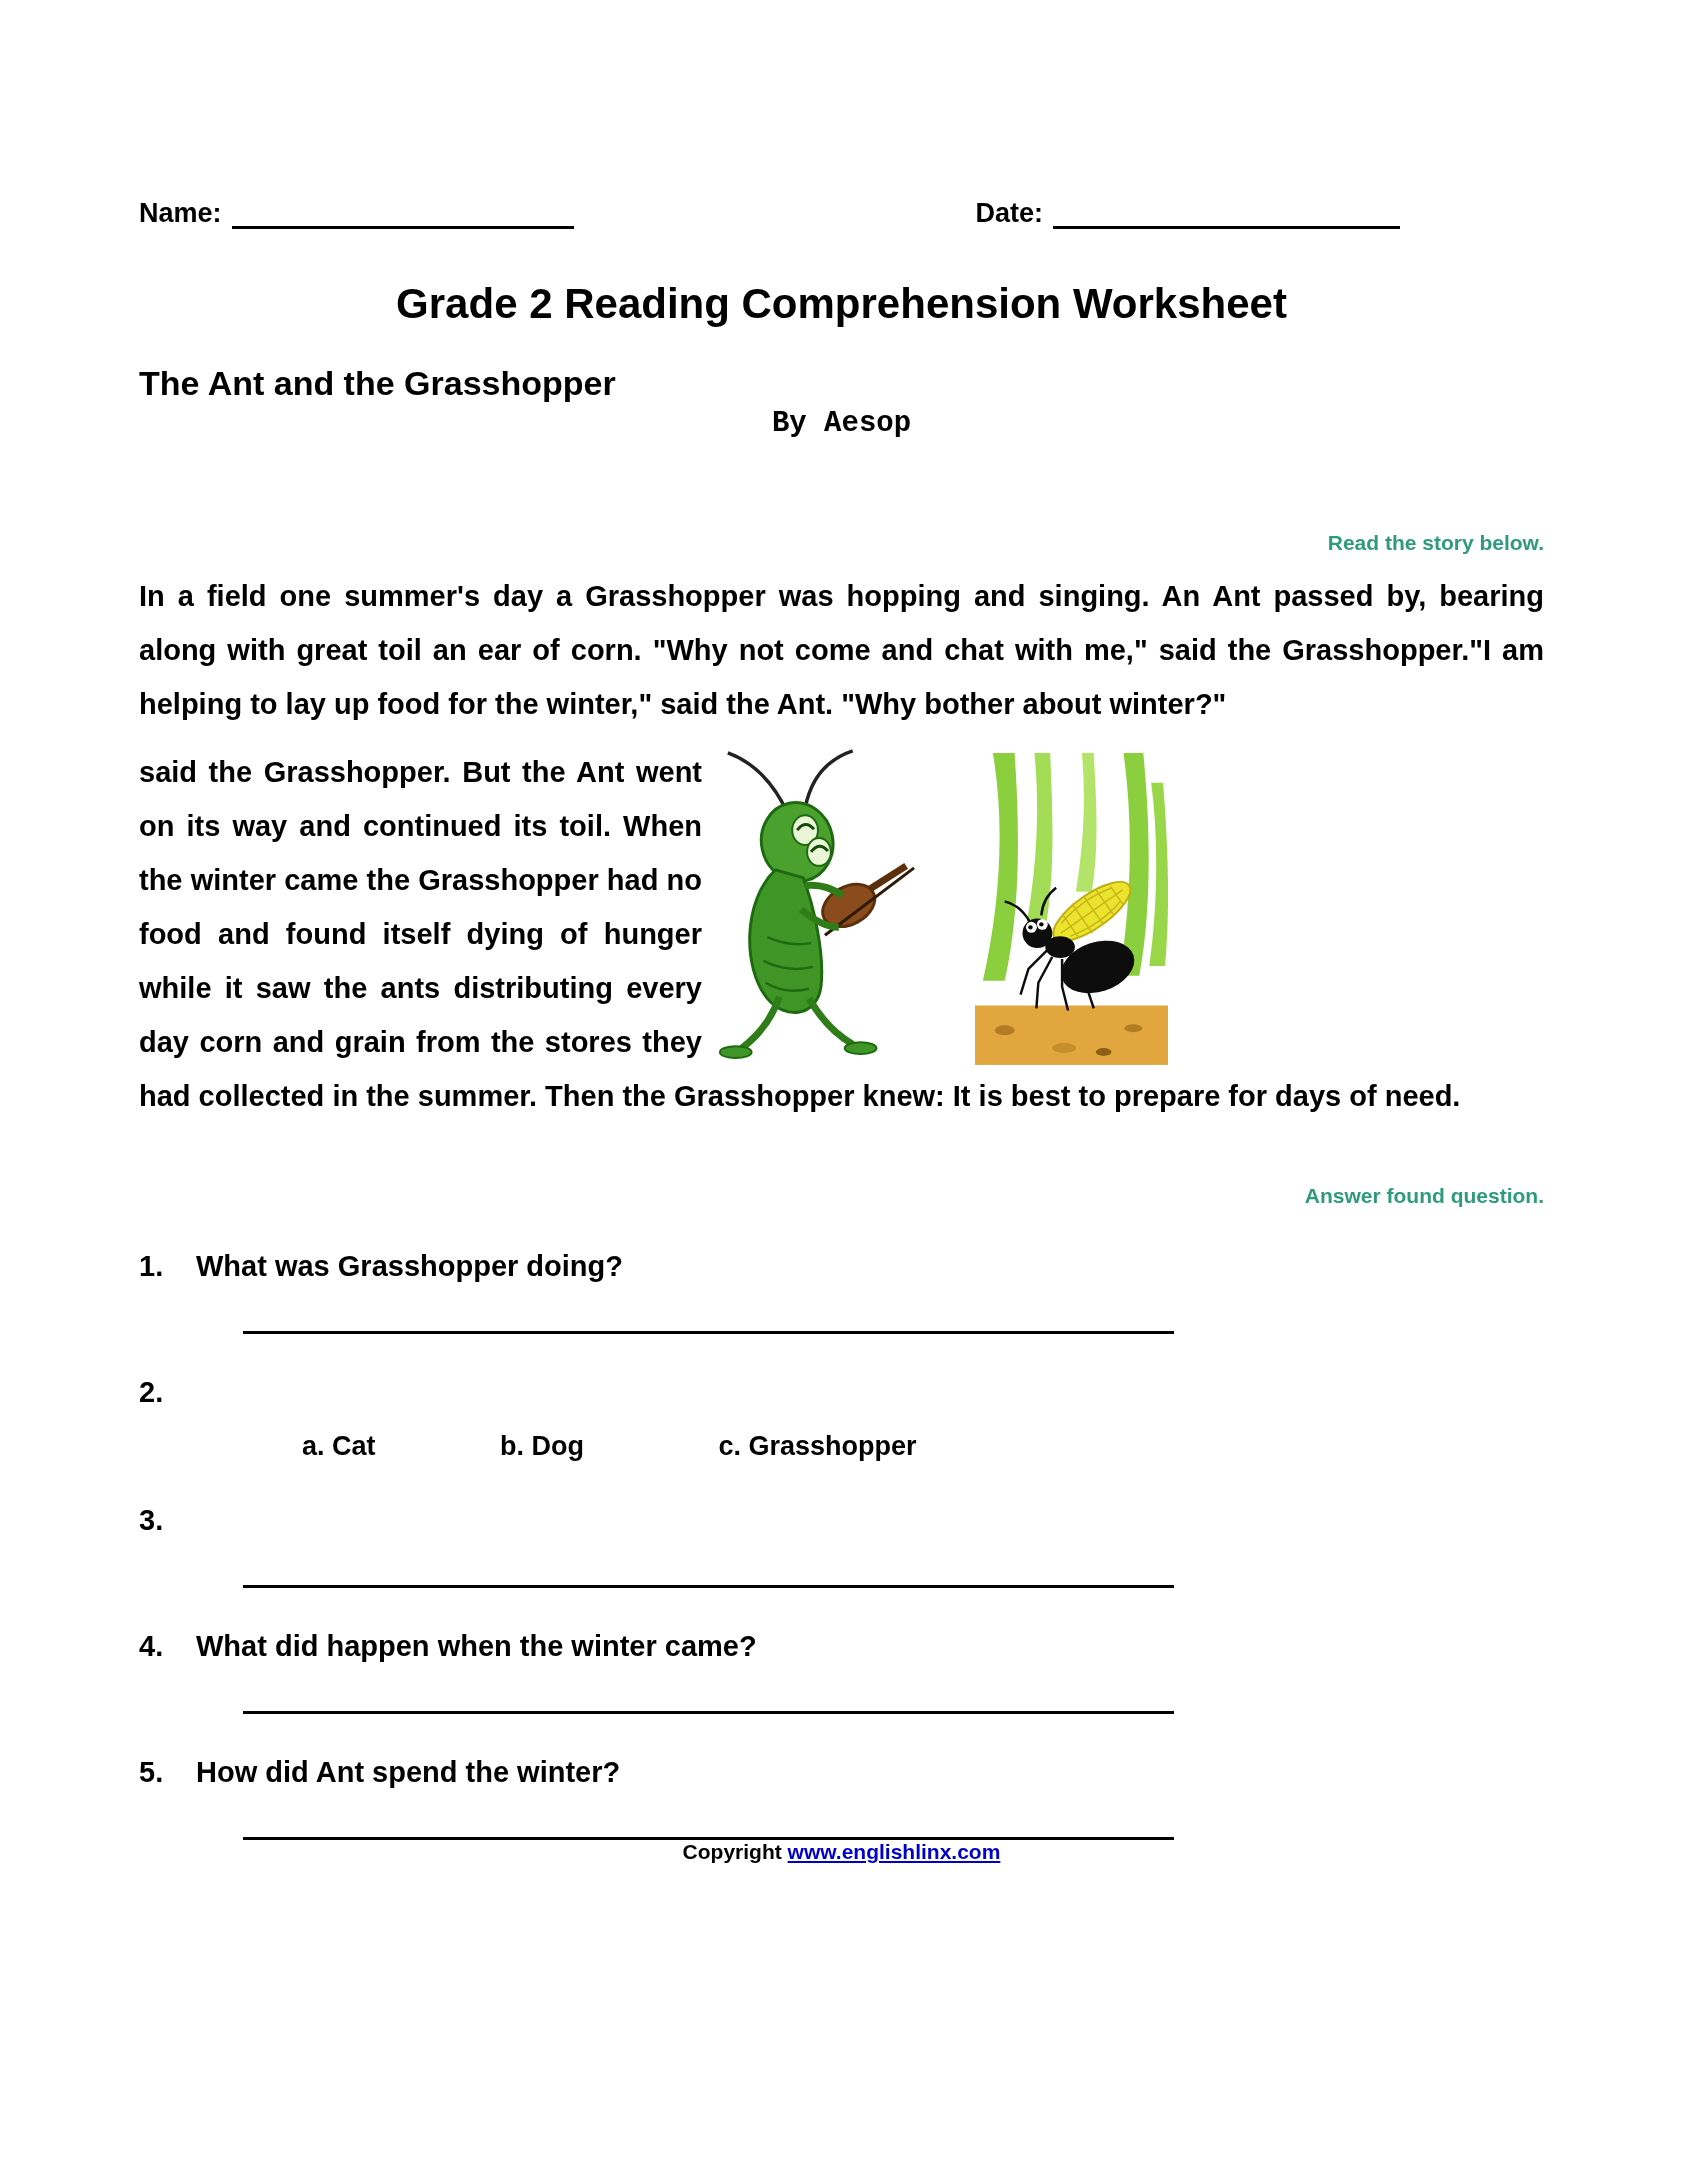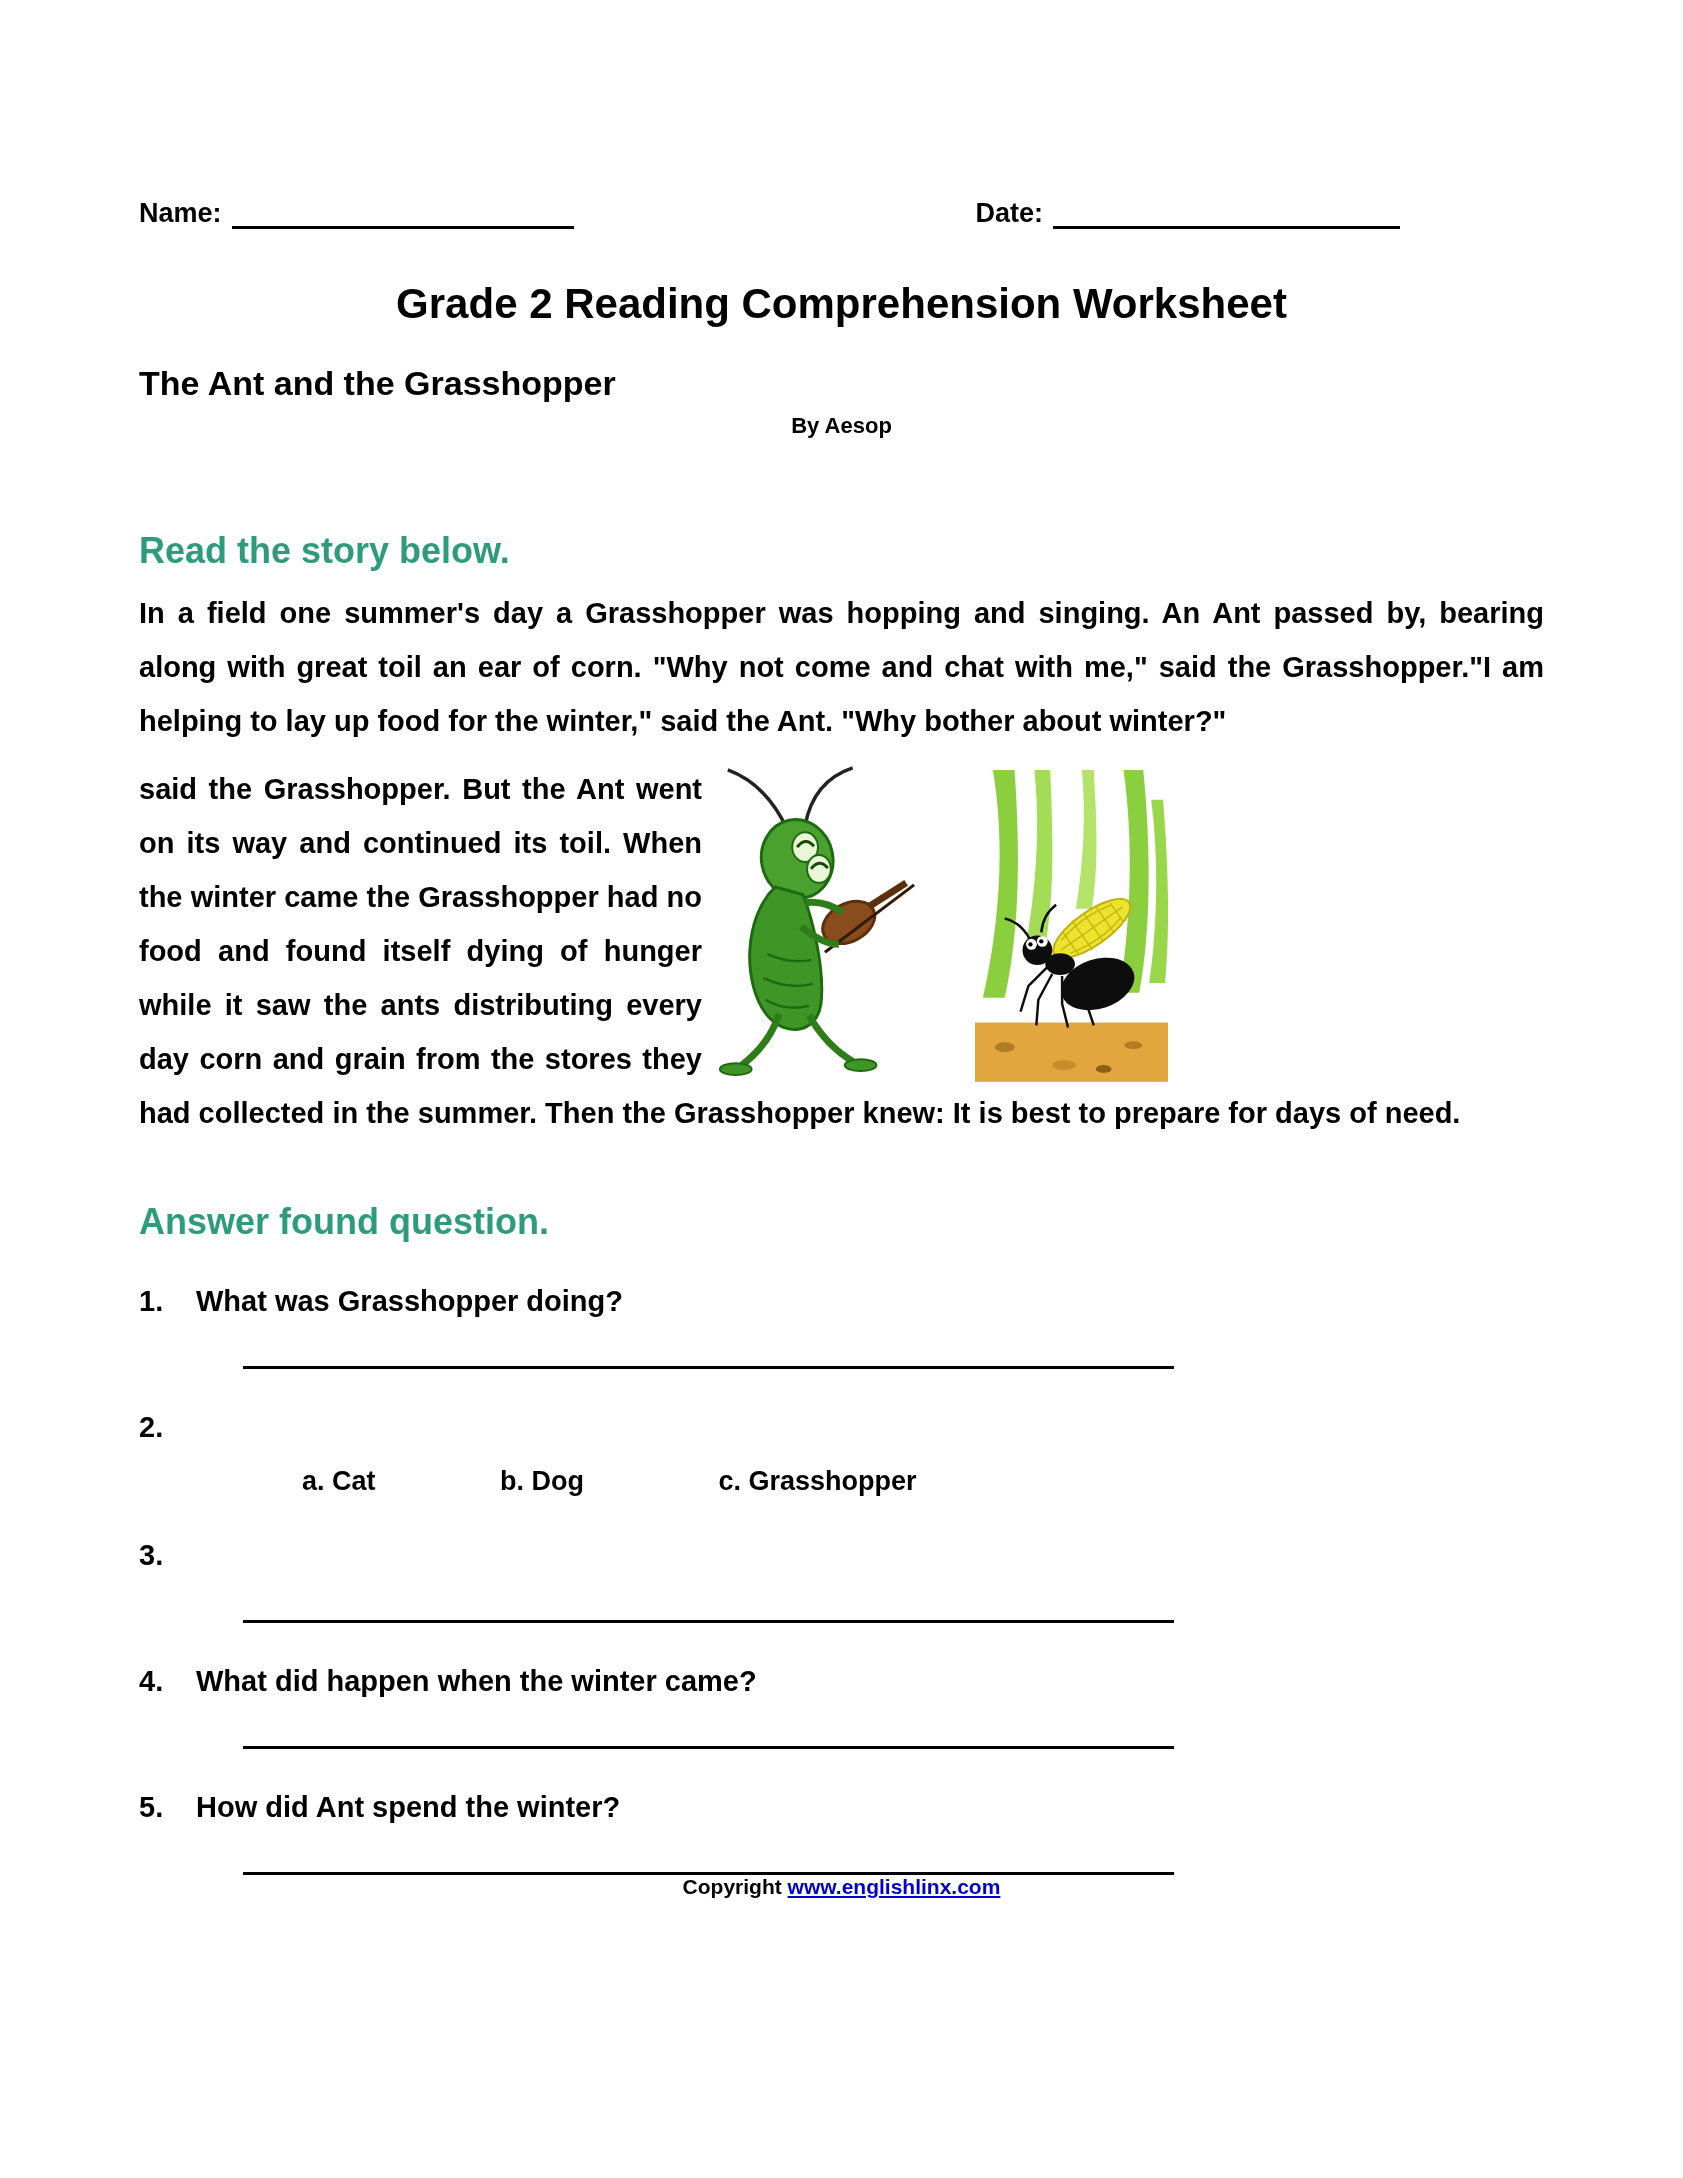--- a/index.html
+++ b/index.html
@@ -15,24 +15,24 @@
   
   .hdr { display: flex; justify-content: space-between; align-items: flex-end; padding-right: 144px; }
   .hdr-group { display: flex; align-items: flex-end; gap: 10px; font-size: 27px; }
   .blank { display: inline-block; border-bottom: 3px solid #000; height: 24px; }
   .name-blank { width: 342px; }
   .date-blank { width: 347px; }
 
   
   .title { text-align: center; font-size: 42px; margin-top: 51px; }
   .subtitle { text-align: left; font-size: 34px; margin-top: 36px; }
-  .byline { text-align: center; font-size: 22px; margin-top: 10px; }
+  .byline { text-align: center; font-size: 29px; margin-top: 4px; font-family: Liberation Mono, monospace; }
 
   
-  .section-heading { color: #2e9b7d; font-size: 36px; margin-top: 91px; }
+  .section-heading { color: #2e9b7d; font-size: 21px; margin-top: 91px; text-align: right; }
   .section-heading.answers { margin-top: 61px; clear: both; }
 
   
   .story p { font-size: 29px; line-height: 54px; text-align: justify; margin: 14px 0 0 0; }
   .story-media {
     float: right; width: 842px; height: 327px;
     display: flex; gap: 45px; align-items: flex-start;
     margin-top: 8px;
   }
   .illus { flex: 0 0 auto; }

